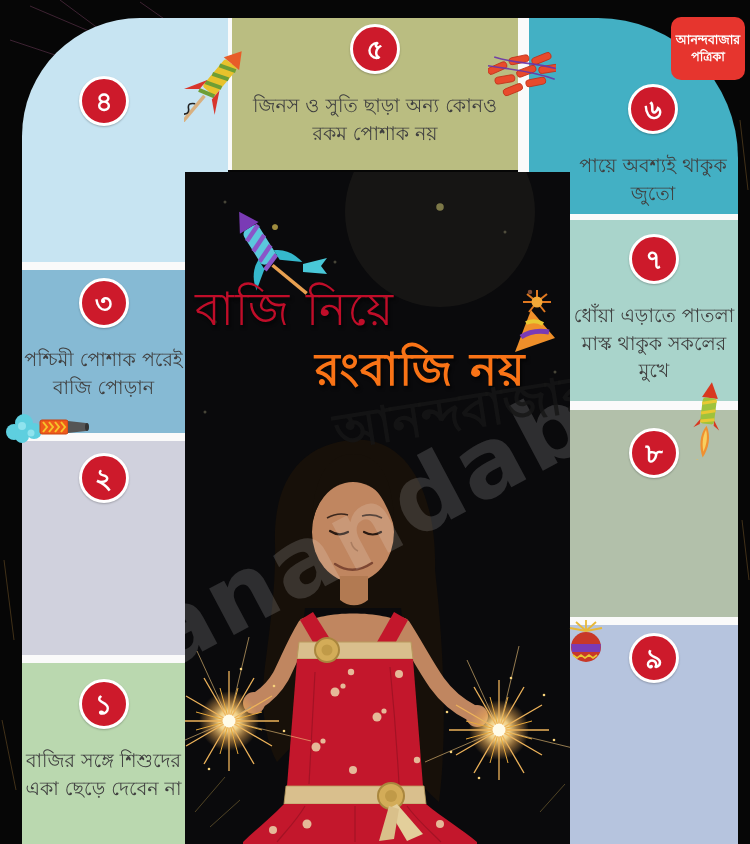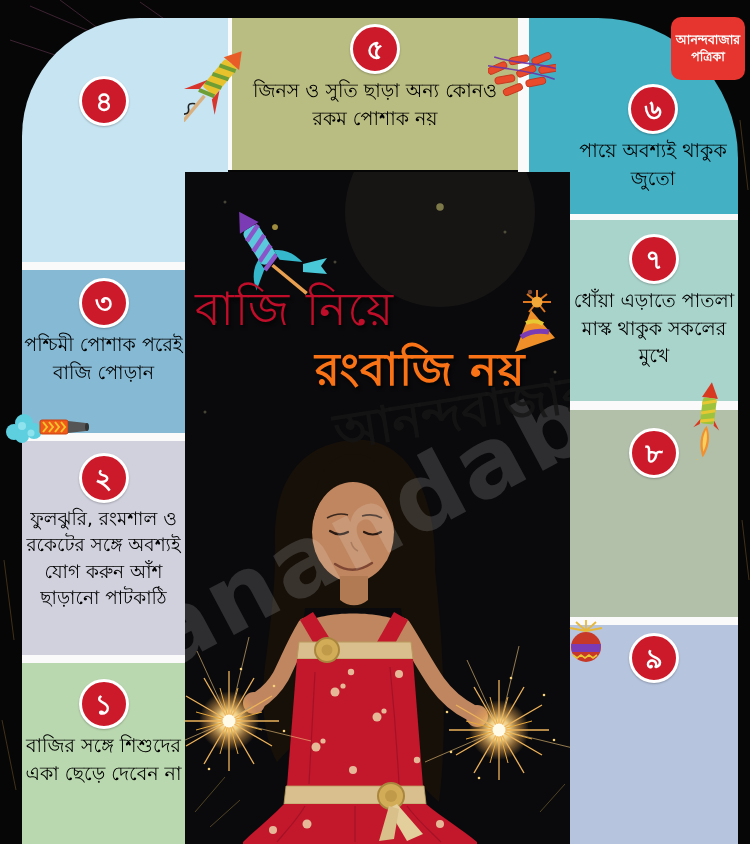--- a/index.html
+++ b/index.html
@@ -40,21 +40,21 @@
   .p9 .pc{left:0;top:8px;width:168px;}
   .p3 .pc{left:0;top:8px;width:163px;}
   .p2 .pc{left:0;top:12px;width:163px;}
   .p1 .pc{left:0;top:16px;width:163px;}
   .badge{
     width:50px;height:50px;border-radius:50%;
     border:3px solid #fff;display:flex;align-items:center;justify-content:center;
     color:#fff;font-size:27px;font-weight:bold;line-height:1;
     box-shadow:0 1px 2px rgba(0,0,0,.25);flex:0 0 auto;
   }
-  .tip-text{margin-top:3px;font-size:19px;line-height:1.45;color:#000000;font-weight:500;}
+  .tip-text{margin-top:18px;font-size:19px;line-height:1.45;color:#404040;font-weight:500;}
   .p2 .tip-text{font-size:18.5px;line-height:1.42;}
   .p9 .tip-text{font-size:19px;line-height:1.42;}
   
   .photo{position:absolute;left:185px;top:172px;width:385px;height:672px;background:#0a0a0c;overflow:hidden;z-index:4;}
   .wm-latin{
     position:absolute;left:-60px;top:420px;width:600px;
     font-size:96px;font-weight:bold;color:rgba(255,255,255,0.15);
     transform:rotate(-28deg);transform-origin:left top;letter-spacing:3px;white-space:nowrap;
     pointer-events:none;z-index:6;
   }
@@ -166,21 +166,20 @@
         </div>
       <div class="tip-text">পশ্চিমী পোশাক পরেই বাজি পোড়ান</div>
     </div>
   </div>
 
   <div class="panel p2" style="background: rgb(208, 209, 221);">
     <div class="pc">
       <div class="badge" style="background: rgb(205, 26, 43);">
           <span>২</span>
         </div>
-      <div class="tip-text">ফুলঝুরি, রংমশাল ও রকেটের সঙ্গে অবশ্যই যোগ করুন আঁশ ছাড়ানো পাটকাঠি</div>
     </div>
   </div>
 
   <div class="panel p1" style="background: rgb(186, 216, 175);">
     <div class="pc">
       <div class="badge" style="background: rgb(205, 26, 43);">
           <span>১</span>
         </div>
       <div class="tip-text">বাজির সঙ্গে শিশুদের একা ছেড়ে দেবেন না</div>
     </div>

